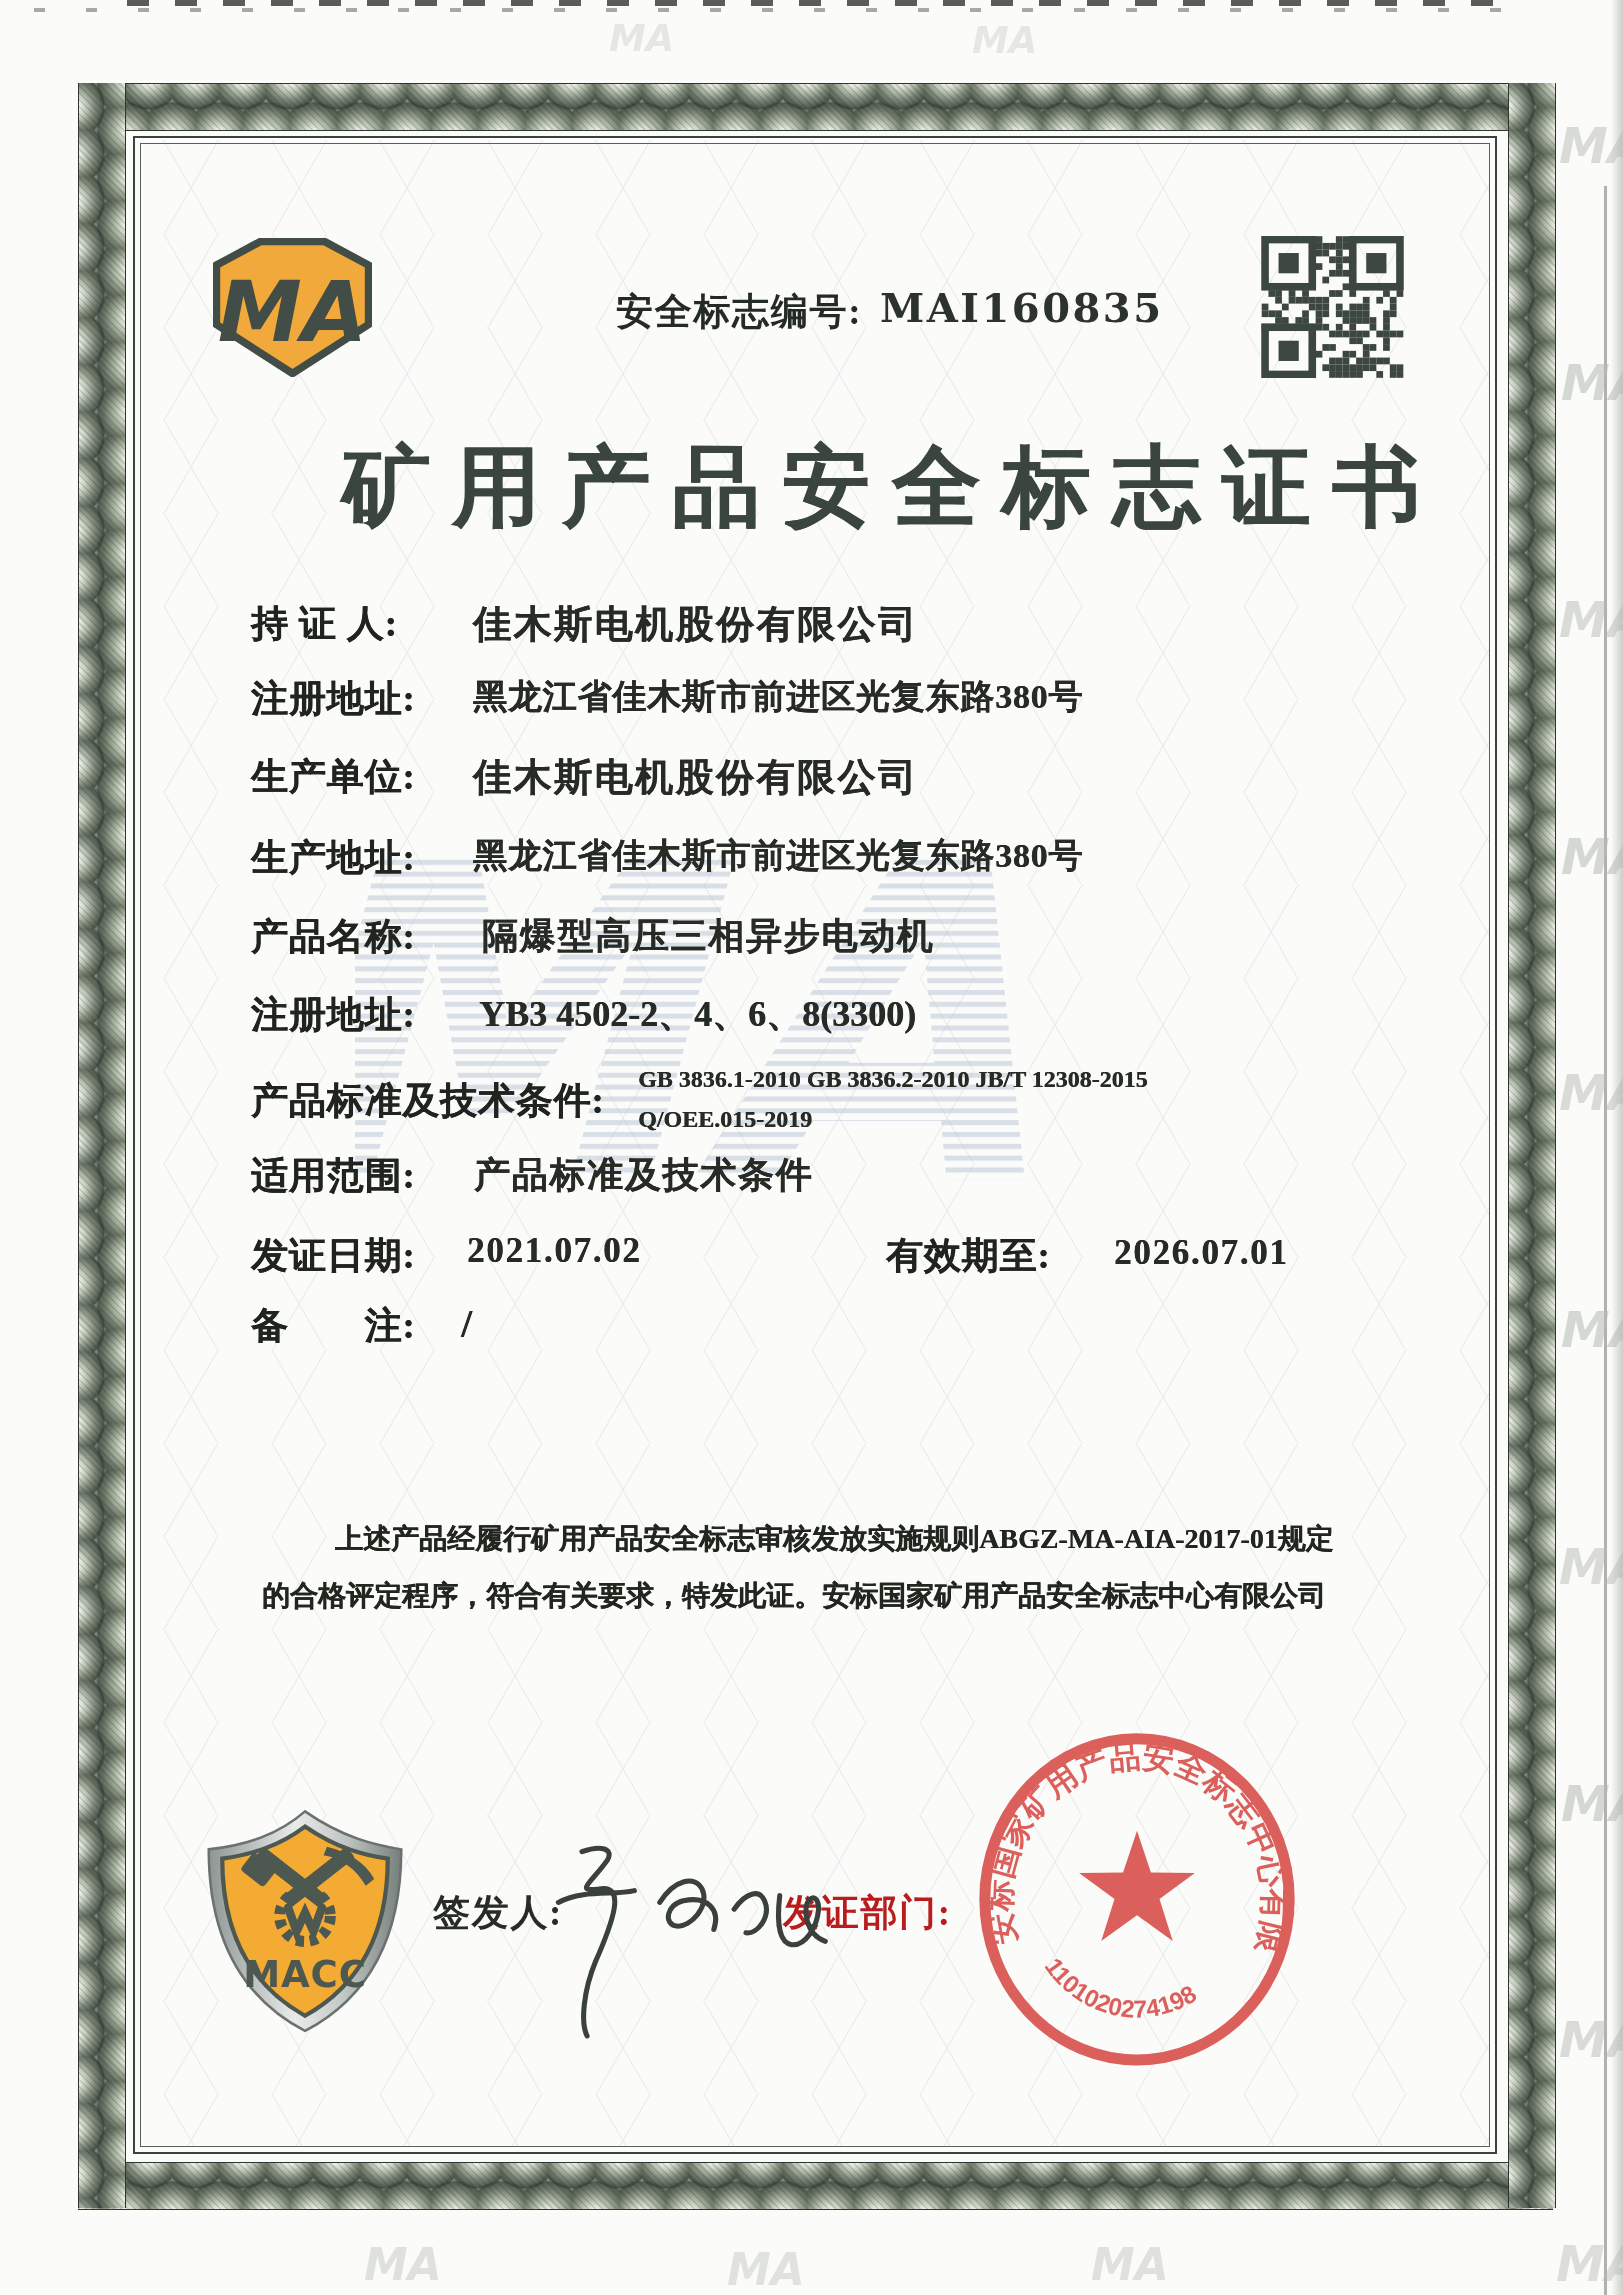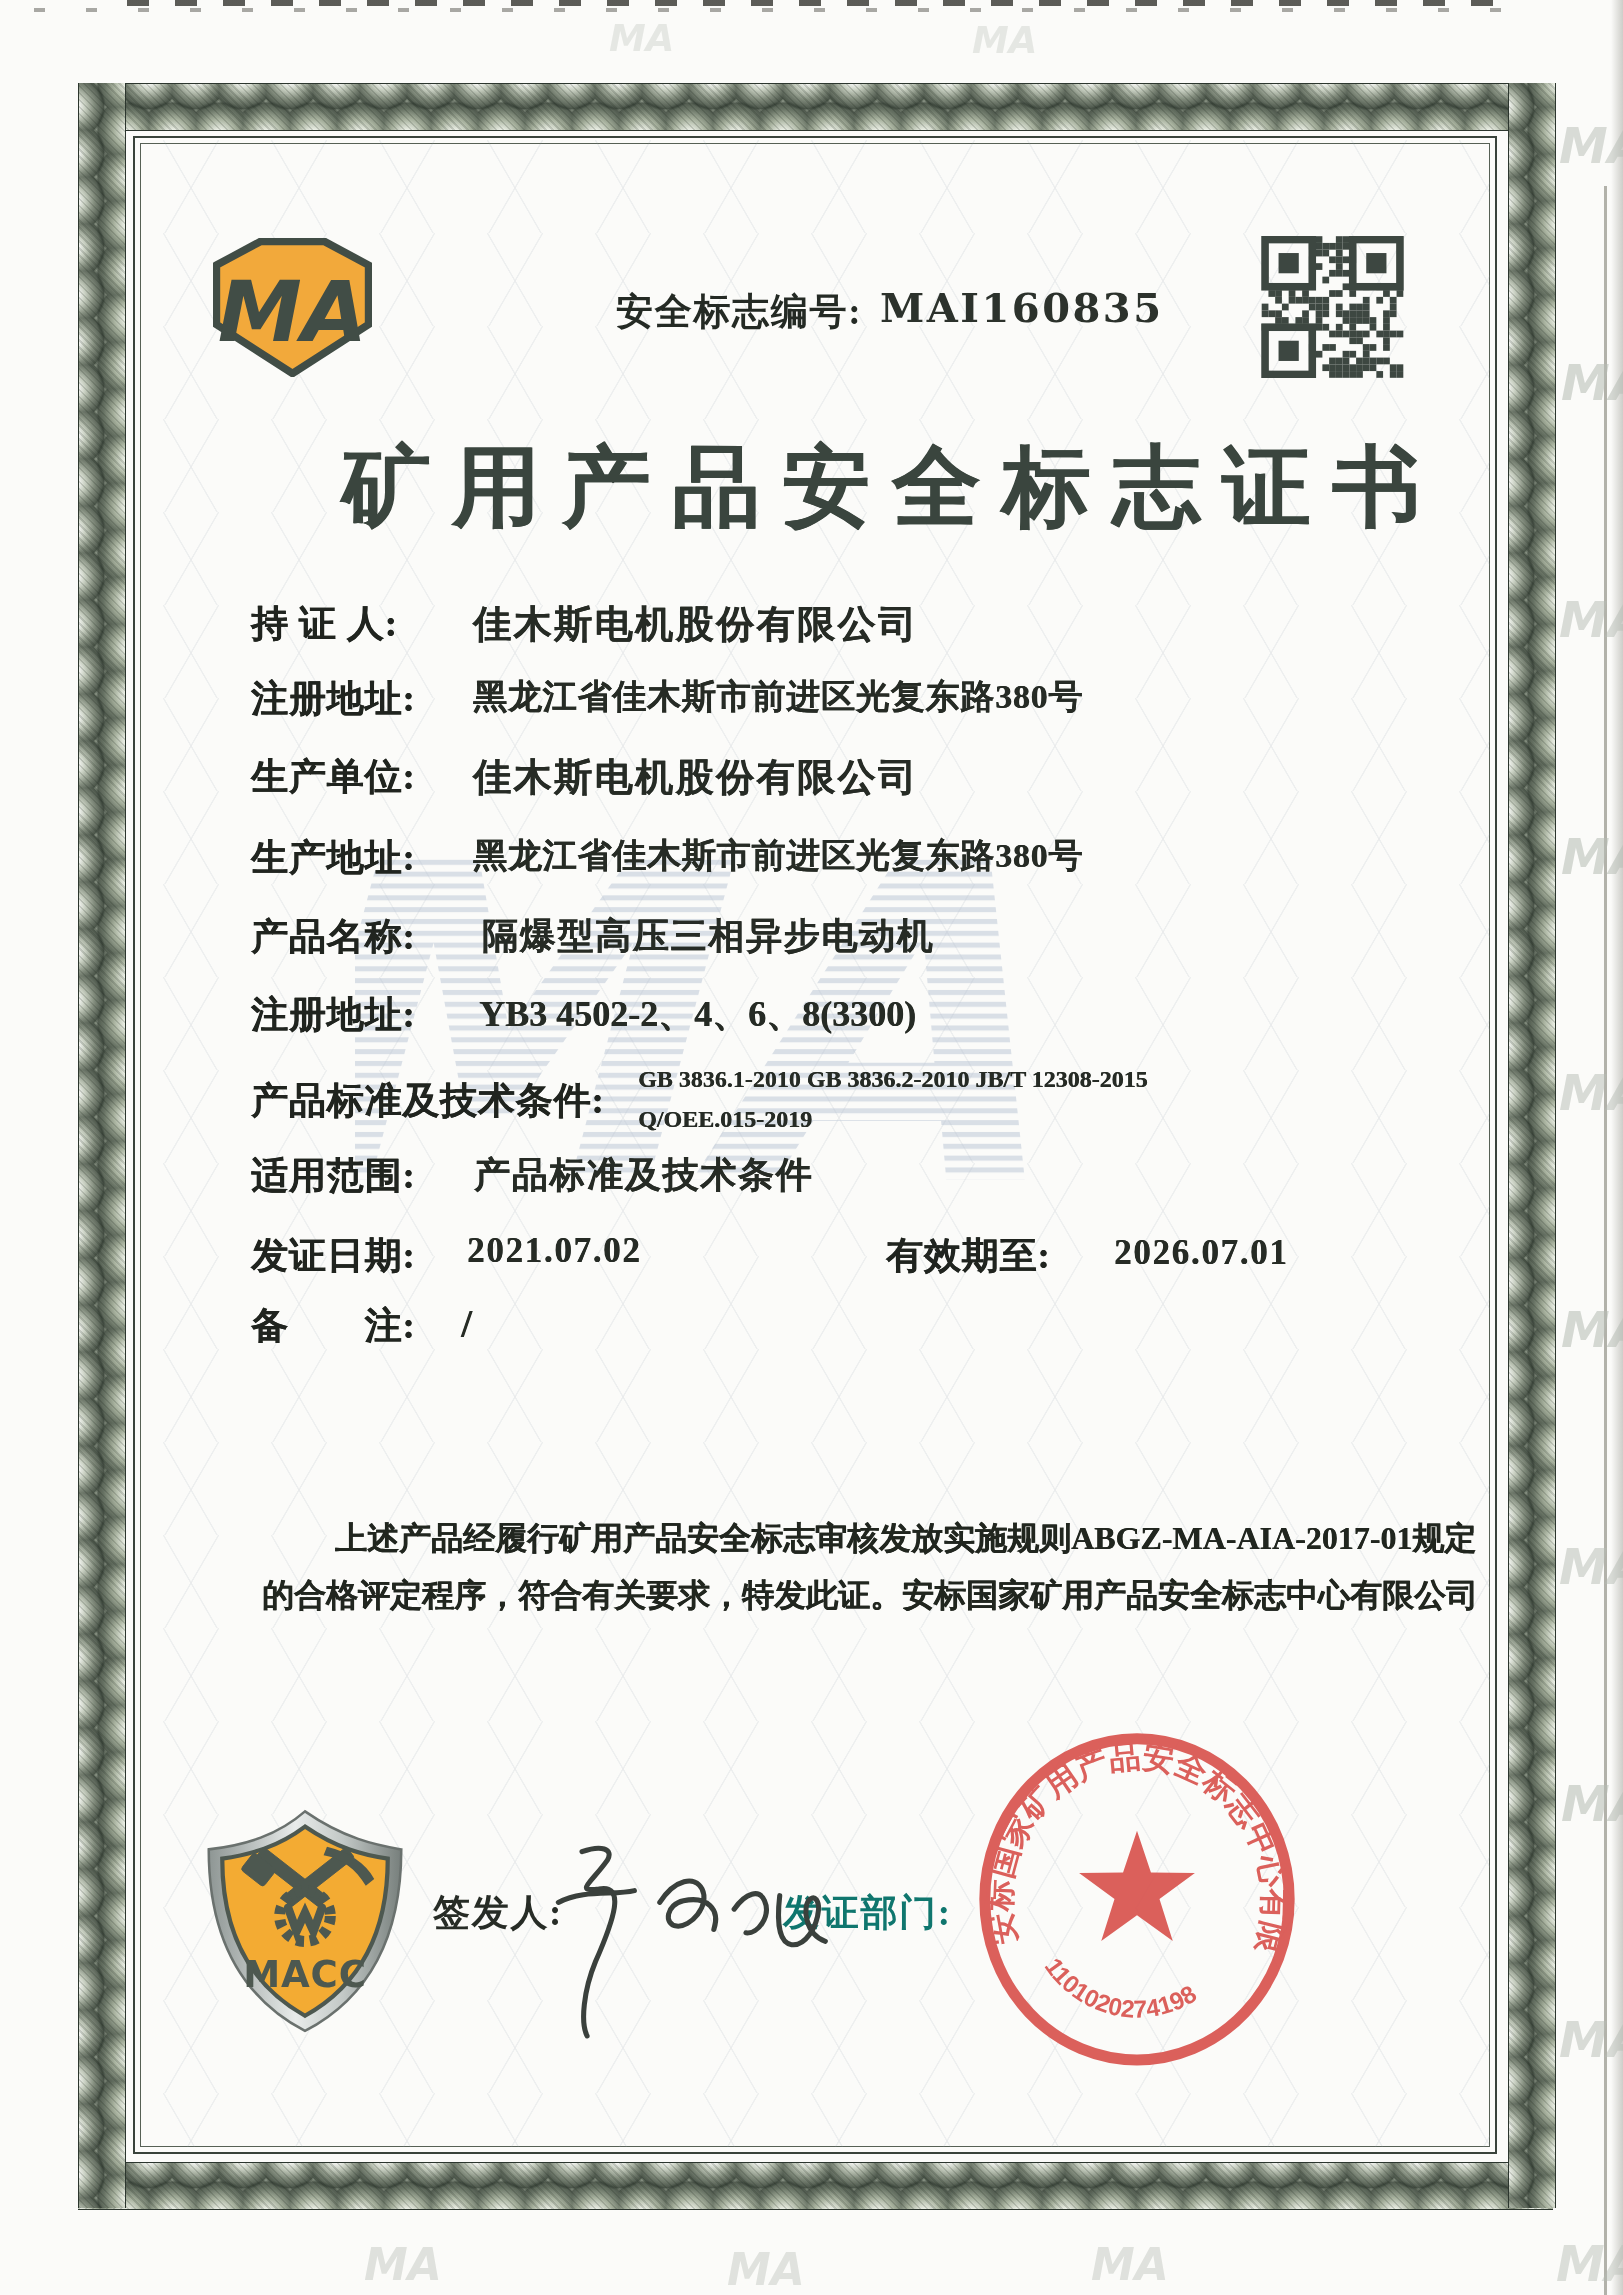--- a/index.html
+++ b/index.html
@@ -50,27 +50,27 @@
     font-family:"DejaVu Serif",serif;letter-spacing:2.5px;}
   .qr{left:1260px;top:236px;width:145px;height:142px;}
   .cert-title{left:326px;top:428px;width:981px;text-align:center;font-size:88px;font-weight:bold;
     color:#3a453e;letter-spacing:22px;white-space:nowrap;text-shadow:0.8px 0 0 #3a453e;margin-left:16px;}
   
   .flabel{position:absolute;left:251px;font-size:37px;font-weight:bold;color:#20241f;
     letter-spacing:0.8px;white-space:nowrap;text-shadow:0.5px 0 0 #20241f;}
   .fvalue{position:absolute;font-weight:bold;color:#262b25;white-space:nowrap;
     font-family:"Liberation Serif","DejaVu Serif",serif;text-shadow:0.4px 0 0 #262b25;}
   
-  .para{left:262px;top:1510px;width:1201px;font-size:32px;font-weight:bold;color:#21261f;
+  .para{left:262px;top:1510px;width:1201px;font-size:28px;font-weight:bold;color:#21261f;
     line-height:57px;text-shadow:0.4px 0 0 #21261f;}
   .para .l1{text-indent:73px;}
   .para div{white-space:nowrap;}
   
   .signer-label{left:433px;top:1888px;font-size:37px;font-weight:bold;color:#272c26;letter-spacing:1.7px;}
-  .dept-label{left:783px;top:1888px;font-size:37px;font-weight:bold;color:#0f766e;letter-spacing:1.7px;}
+  .dept-label{left:783px;top:1888px;font-size:37px;font-weight:bold;color:#b91c1c;letter-spacing:1.7px;}
   
   .ghost{position:absolute;font-family:"DejaVu Sans",sans-serif;font-style:italic;font-weight:900;
     color:#b6bcb4;white-space:nowrap;}
   .wm-big{left:355px;top:765px;opacity:.5;}
 </style>
 </head>
 <body>
 
 <div class="abs scan-top1"></div>
 <div class="abs scan-top2"></div>

